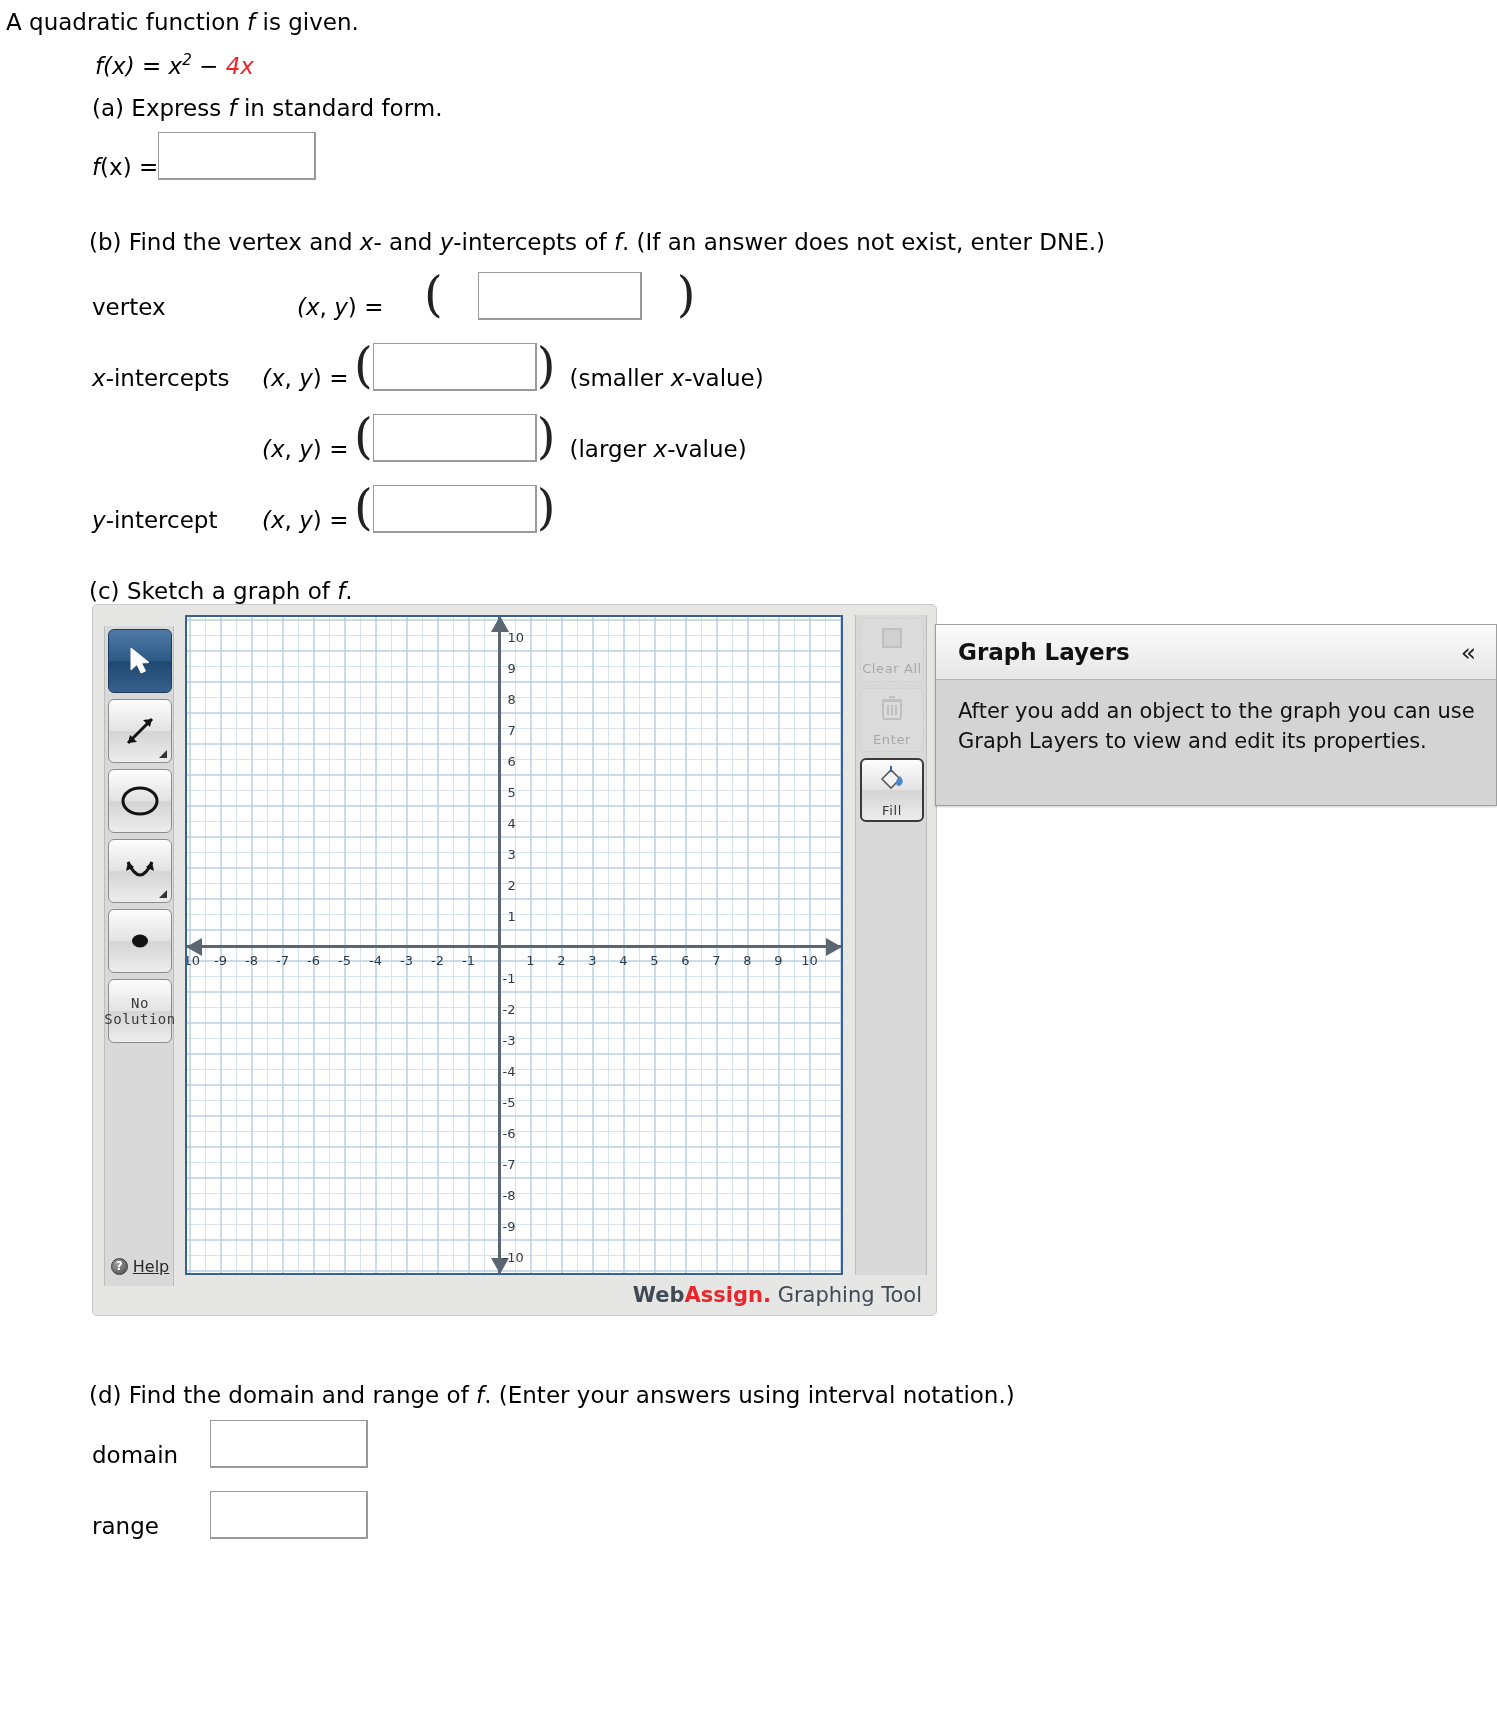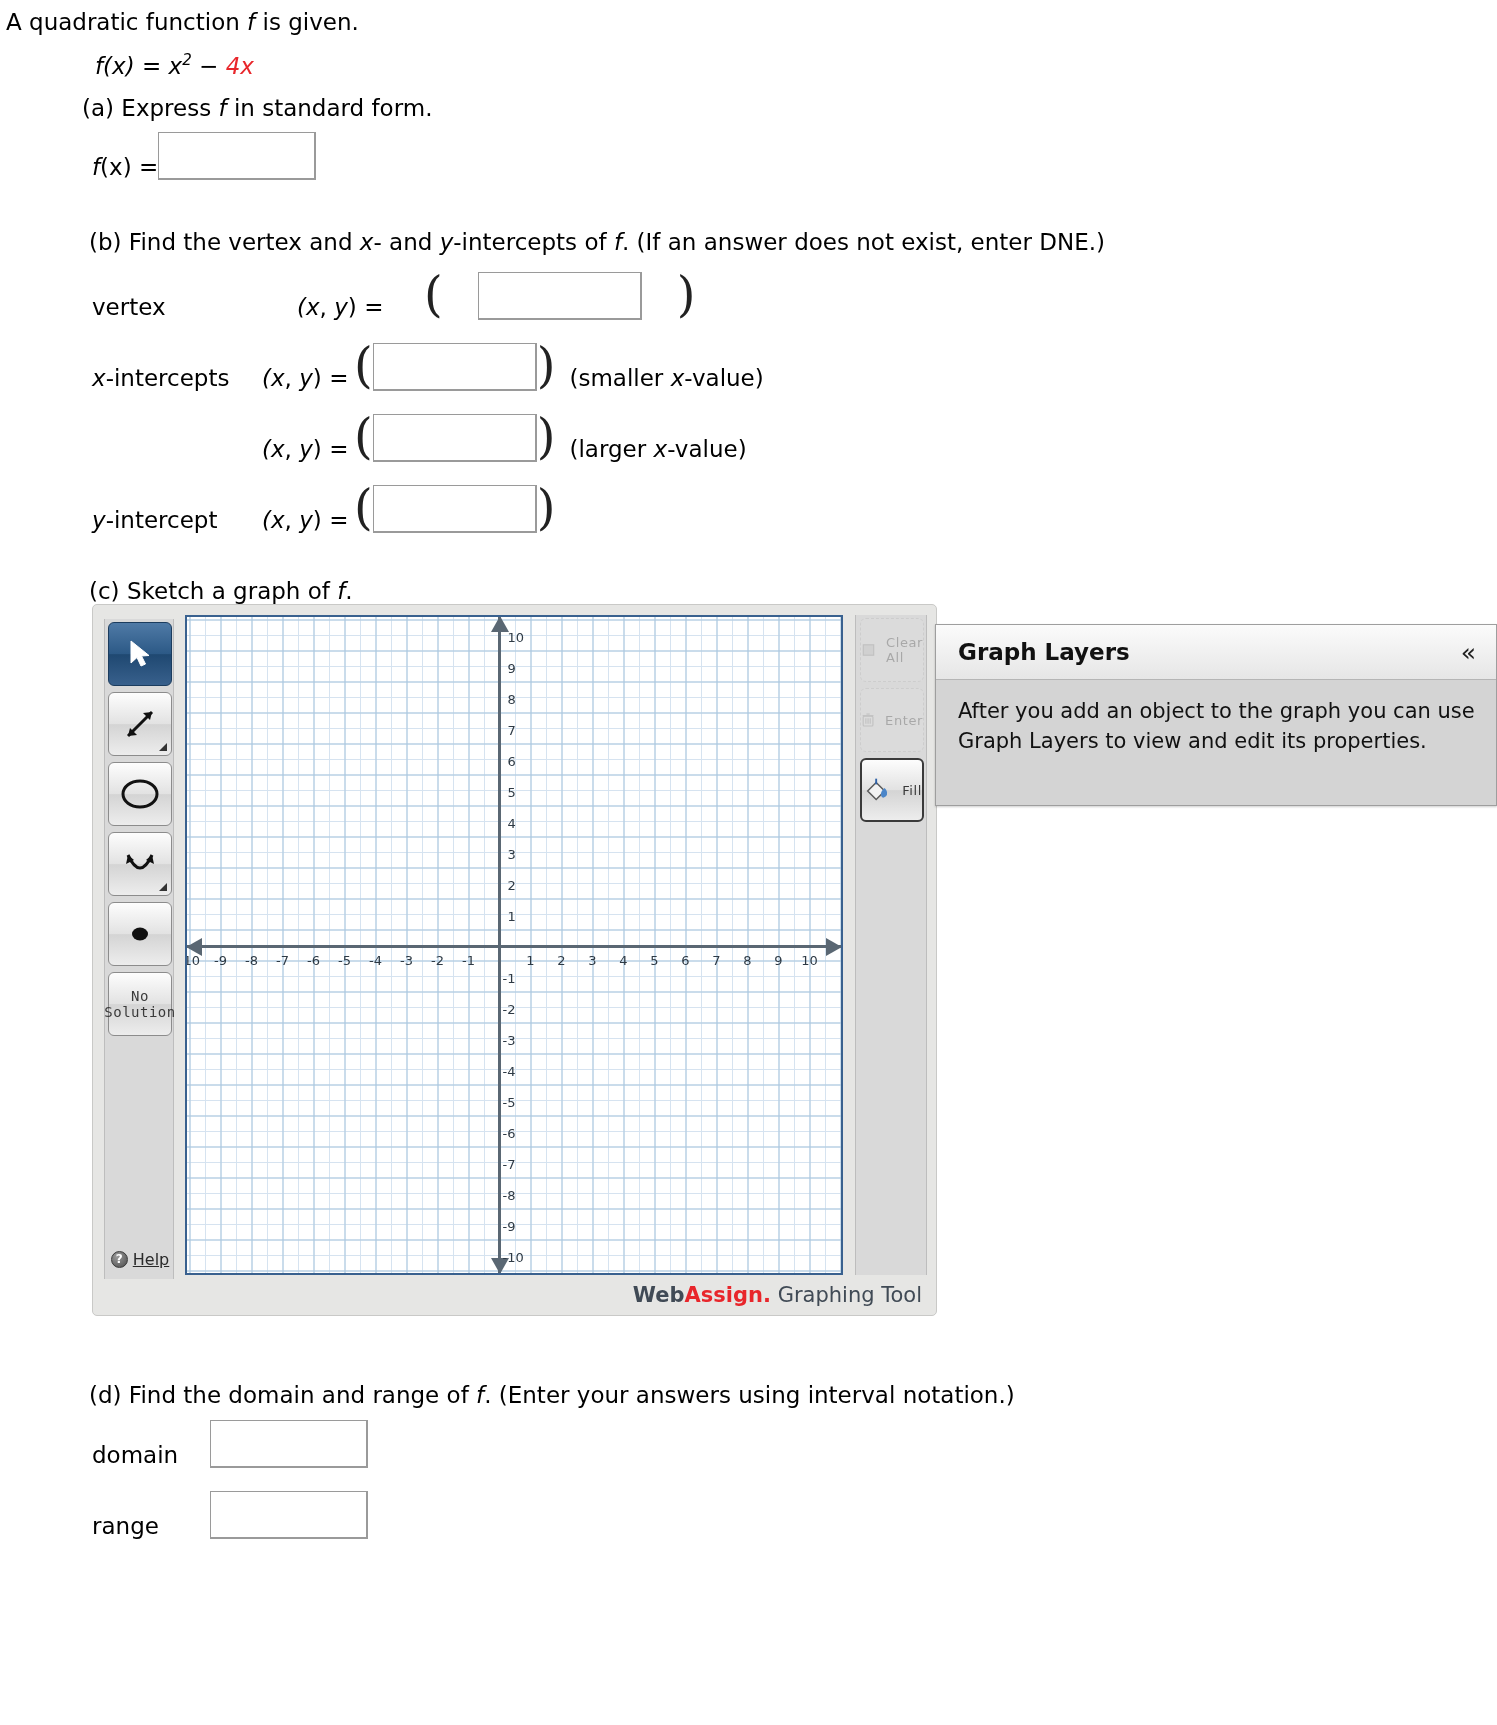--- a/index.html
+++ b/index.html
@@ -51,21 +51,21 @@
     position: absolute; left: 92px; top: 604px;
     width: 845px; height: 712px;
     background: #e6e6e4;
     border: 1px solid #c9c9c7;
     border-radius: 5px;
   }
   #tool-inner { position: absolute; left: 0; top: 0; right: 0; bottom: 0; }
 
   
   #left-toolbar {
-    position: absolute; left: 11px; top: 14px;
+    position: absolute; left: 11px; top: 21px;
     width: 70px; height: 660px;
     background: #d9d9d9;
     border-right: 1px solid #bdbdbd;
     border-left: 1px solid #bdbdbd;
   }
   .tbtn {
     position: absolute; left: 3px; width: 64px; height: 64px;
     border: 1px solid #8c8c8c; border-radius: 6px;
     background: linear-gradient(#fdfdfd, #e2e2e2 50%, #d4d4d4 51%, #ededed);
     display: flex; align-items: center; justify-content: center;
@@ -148,21 +148,21 @@
   #right-tools {
     position: absolute; left: 762px; top: 10px;
     width: 72px; height: 660px;
     background: #d9d9d9;
     border-left: 1px solid #bdbdbd; border-right: 1px solid #bdbdbd;
   }
   .rbtn {
     position: absolute; left: 4px; width: 64px; height: 64px;
     border: 1px solid #8c8c8c; border-radius: 6px;
     background: linear-gradient(#fdfdfd, #e2e2e2 50%, #d4d4d4 51%, #ededed);
-    display: flex; flex-direction: row; align-items: center; justify-content: center;
+    display: flex; flex-direction: column; align-items: center; justify-content: center;
     gap: 10px;
   }
   .rbtn.disabled {
     opacity: .30; border: 1px dashed #b3b3b3; background: #e0e0e0;
   }
   .rbtn .rlbl { font-size: 13px; color: #3a3a3a; letter-spacing: .6px;
     font-family: "DejaVu Sans", sans-serif; }
   .rbtn.enabled { border: 2px solid #3a3a3a; }
 
   
@@ -203,21 +203,21 @@
 <div class="page">
 
   <div class="prompt" style="position:absolute;left:6px;top:8px;">
     <span>A quadratic function </span><span class="ital">f</span><span> is given.</span>
   </div>
 
   <div class="prompt" style="position:absolute;left:95px;top:51px;">
     <span class="ital">f(x) = x</span><span class="sup">2</span><span> − </span><span class="red ital">4x</span>
   </div>
 
-  <div class="prompt" style="position:absolute;left:82px;top:94px;">
+  <div class="prompt" style="position:absolute;left:92px;top:94px;">
     <span>(a) Express </span><span class="ital">f</span><span> in standard form.</span>
   </div>
 
   <div class="row" style="left:92px;top:132px;">
     <span class="xy"><span class="ital">f</span><span>(x) = </span></span>
     <span class="abox fx"></span>
   </div>
 
   <div class="prompt" style="position:absolute;left:89px;top:228px;">
     <span>(b) Find the vertex and </span><span class="ital">x</span><span>- and </span><span class="ital">y</span><span>-intercepts of </span><span class="ital">f</span><span>. (If an answer does not exist, enter DNE.)</span>

